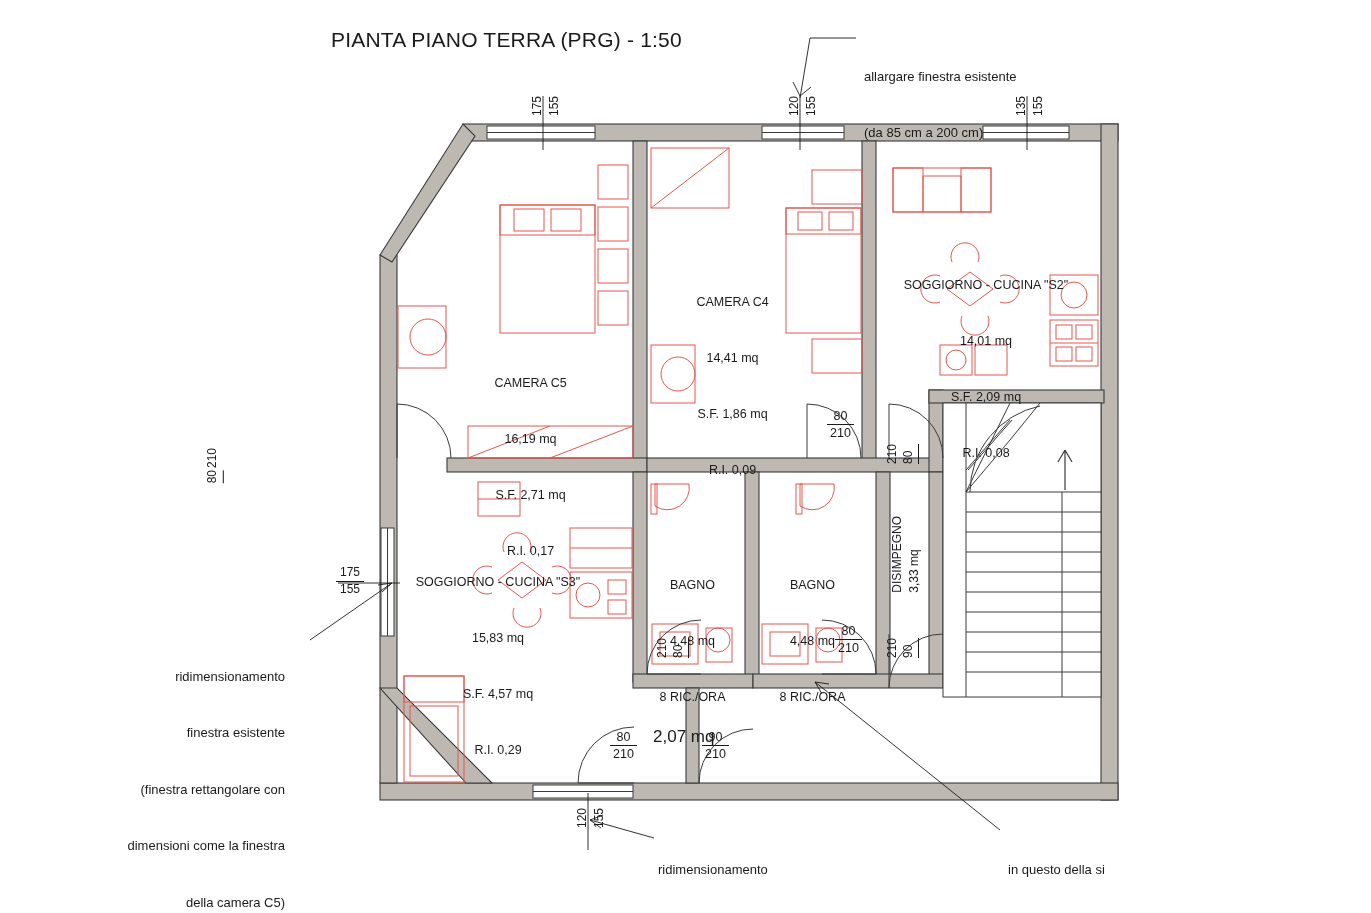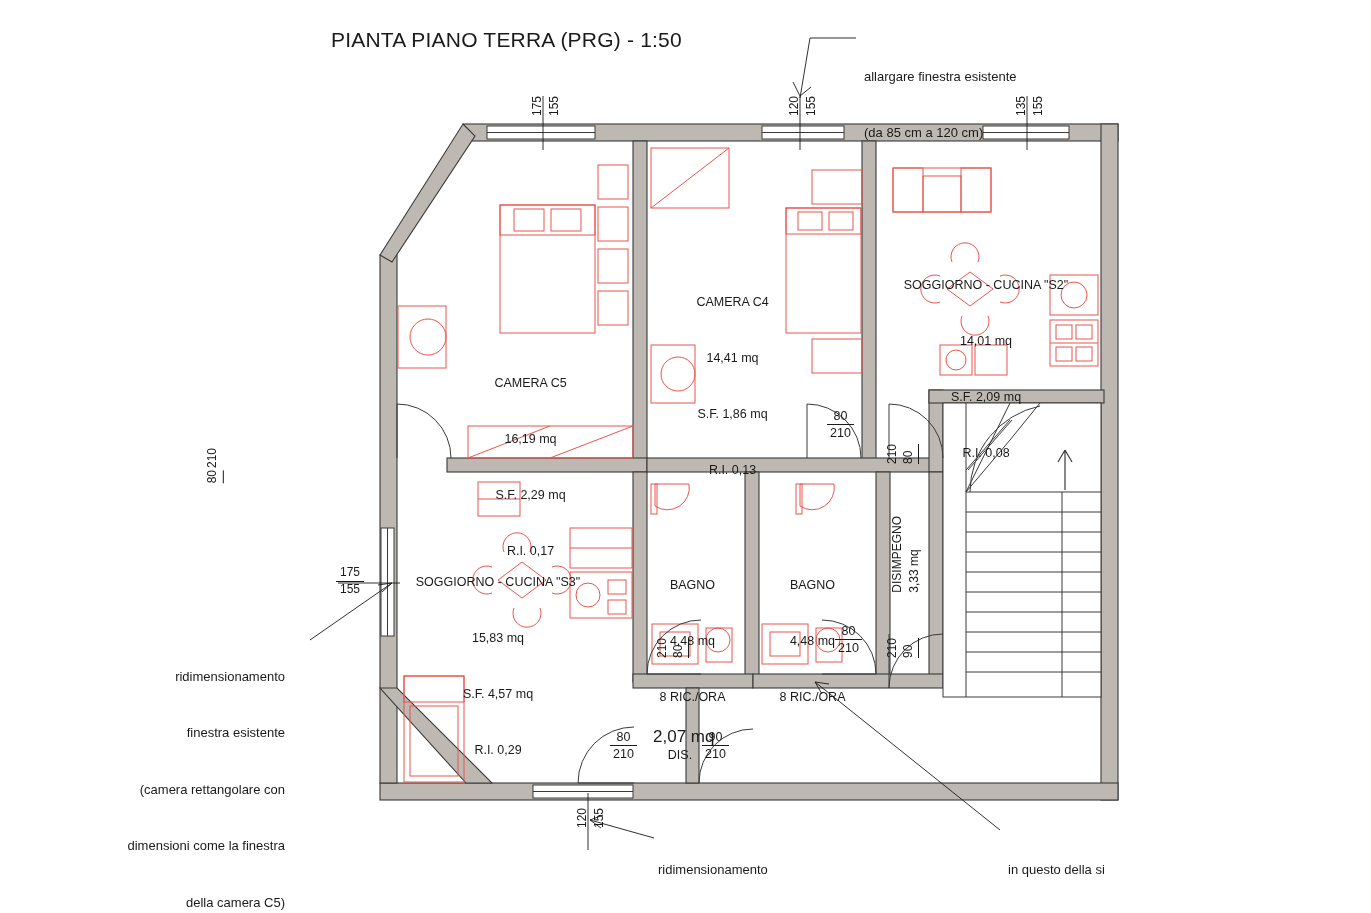--- a/index.html
+++ b/index.html
@@ -313,56 +313,56 @@
       <path d="M 590 820 l 13 -5 m -13 5 l 11 8"></path>
       <path d="M 1000 830 L 815 682"></path>
       <path d="M 815 682 l 14 2 m -14 -2 l 7 12"></path>
     </g>
   </svg>
 
   <div class="lbl title" style="left:331px; top:27px;">PIANTA PIANO TERRA (PRG) - 1:50</div>
 
   <div class="lbl note" style="left:864px; top:30px;">
     <div>allargare finestra esistente</div>
-    <div>(da 85 cm a 120 cm)</div>
+    <div>(da 85 cm a 200 cm)</div>
   </div>
 
   <div class="lbl note right" style="left:60px; top:630px; width:225px;">
     <div>ridimensionamento</div>
     <div>finestra esistente</div>
-    <div>(camera rettangolare con</div>
+    <div>(finestra rettangolare con</div>
     <div>dimensioni come la finestra</div>
     <div>della camera C5)</div>
   </div>
 
   <div class="lbl note" style="left:658px; top:823px;">
     <div>ridimensionamento</div>
     
     
     
   </div>
 
   <div class="lbl note" style="left:1008px; top:823px;">
     <div>in questo della si</div>
     
     
   </div>
 
   <div class="lbl room-label" style="left:458px; top:336px; width:145px;">
     <span class="rn">CAMERA C5</span>
     <span class="rn">16,19 mq</span>
-    <span class="rn">S.F. 2,29 mq</span>
+    <span class="rn">S.F. 2,71 mq</span>
     <span class="rn">R.I. 0,17</span>
   </div>
 
   <div class="lbl room-label" style="left:660px; top:255px; width:145px;">
     <span class="rn">CAMERA C4</span>
     <span class="rn">14,41 mq</span>
     <span class="rn">S.F. 1,86 mq</span>
-    <span class="rn">R.I. 0,13</span>
+    <span class="rn">R.I. 0,09</span>
   </div>
 
   <div class="lbl room-label" style="left:882px; top:238px; width:208px;">
     <span class="rn">SOGGIORNO - CUCINA "S2"</span>
     <span class="rn">14,01 mq</span>
     <span class="rn">S.F. 2,09 mq</span>
     <span class="rn">R.I. 0,08</span>
   </div>
 
   <div class="lbl room-label" style="left:398px; top:535px; width:200px;">
@@ -382,23 +382,20 @@
     <span class="rn">BAGNO</span>
     <span class="rn">4,48 mq</span>
     <span class="rn">8 RIC./ORA</span>
   </div>
 
   <div class="dim-pair" style="left:890px; top:516px;">
     <span>DISIMPEGNO</span>
     <span>3,33 mq</span>
   </div>
 
-  <div class="lbl room-label" style="left:640px; top:708px; width:80px;">
-    <span class="rn">DIS.</span>
-  </div>
   <div class="lbl" style="left:653px; top:726px; font-size:17px;">2,07 mq</div>
 
   <div class="dim-pair" style="left:530px; top:96px;">
     <span>175</span>
     <span>155</span>
   </div>
   <div class="dim-pair" style="left:787px; top:96px;">
     <span>120</span>
     <span>155</span>
   </div>

